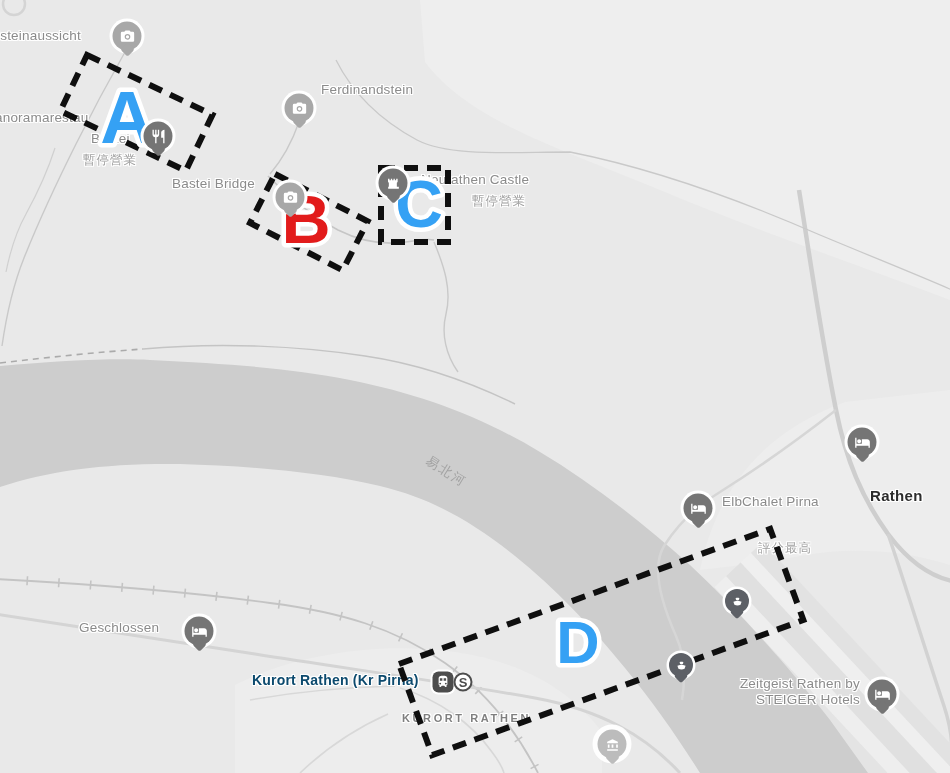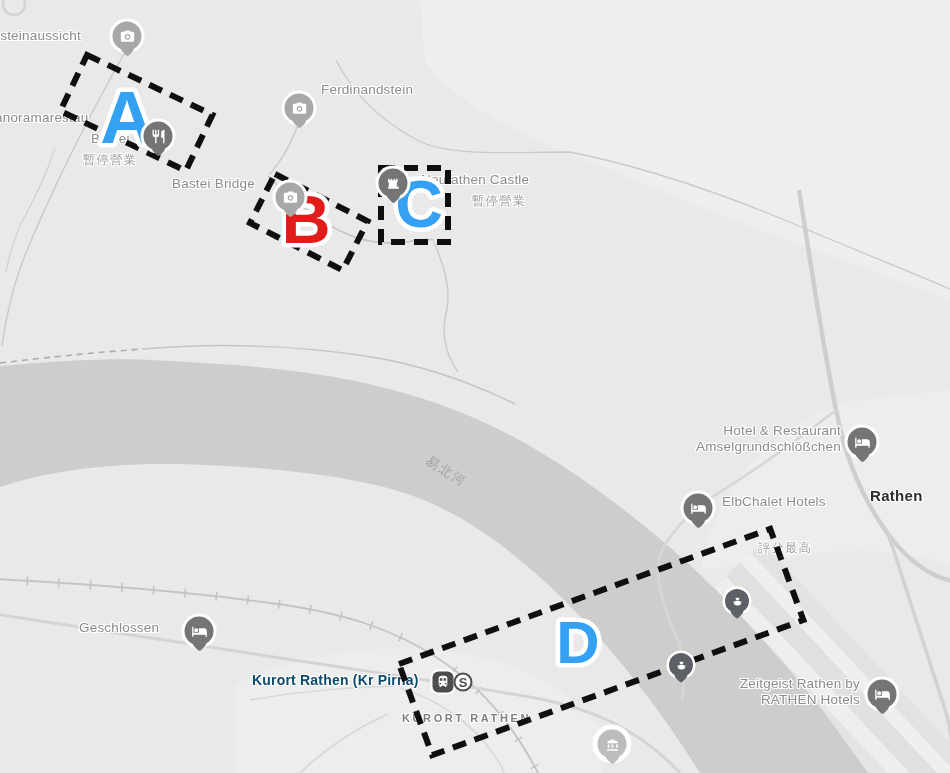--- a/index.html
+++ b/index.html
@@ -188,35 +188,31 @@
   <div class="label" style="left:-3px;top:28px;">lsteinaussicht</div>
   <div class="label" style="left:-5px;top:110px;">anoramarestau</div>
   <div class="label" style="left:91px;top:131px;">Bastei</div>
   <div class="label label--zh" style="left:83px;top:152px;">暫停營業</div>
   <div class="label" style="left:321px;top:82px;">Ferdinandstein</div>
   <div class="label" style="left:172px;top:176px;">Bastei Bridge</div>
   <div class="label" style="left:421px;top:172px;">Neurathen Castle</div>
   <div class="label label--zh" style="left:424px;top:193px;margin-left:48px;">暫停營業</div>
   <div class="label label--river" style="left:432px;top:452px;">易北河</div>
 
-  <div class="label label--right" style="right:109px;top:423px;">
-    <span>Hotel &amp; Restaurant</span>
-    <span class="l2">Amselgrundschlößchen</span>
-  </div>
-
-  <div class="label" style="left:722px;top:494px;">ElbChalet Hotels</div>
+
+  <div class="label" style="left:722px;top:494px;">ElbChalet Pirna</div>
   <div class="label label--zh" style="left:722px;top:540px;padding-left:36px;">評分最高</div>
   <div class="label label--town" style="left:870px;top:487px;">Rathen</div>
   <div class="label" style="left:79px;top:620px;">Geschlossen</div>
   <div class="label label--dark" style="left:252px;top:672px;">Kurort Rathen (Kr Pirna)</div>
   <div class="label label--locality" style="left:402px;top:712px;">KURORT RATHEN</div>
 
   <div class="label label--right" style="right:90px;top:676px;">
     <span>Zeitgeist Rathen by</span>
-    <span class="l2">RATHEN Hotels</span>
+    <span class="l2">STEIGER Hotels</span>
   </div>
 
   <svg class="overlay" width="950" height="773" viewBox="0 0 950 773">
     <rect class="zrect" x="87" y="55" width="139" height="62" transform="rotate(25.5 87 55)"></rect>
     <rect class="zrect" x="275" y="174" width="104" height="55" transform="rotate(27 275 174)"></rect>
     <rect class="zrect" x="381" y="168" width="67" height="74"></rect>
     <rect class="zrect" x="399" y="664" width="395" height="97" transform="rotate(-20 399 664)"></rect>
 
     <text class="zletter" x="127" y="143" font-size="74" fill="#35a1f4">A</text>
     <text class="zletter" x="306" y="243" font-size="68" fill="#e21b1b">B</text>

